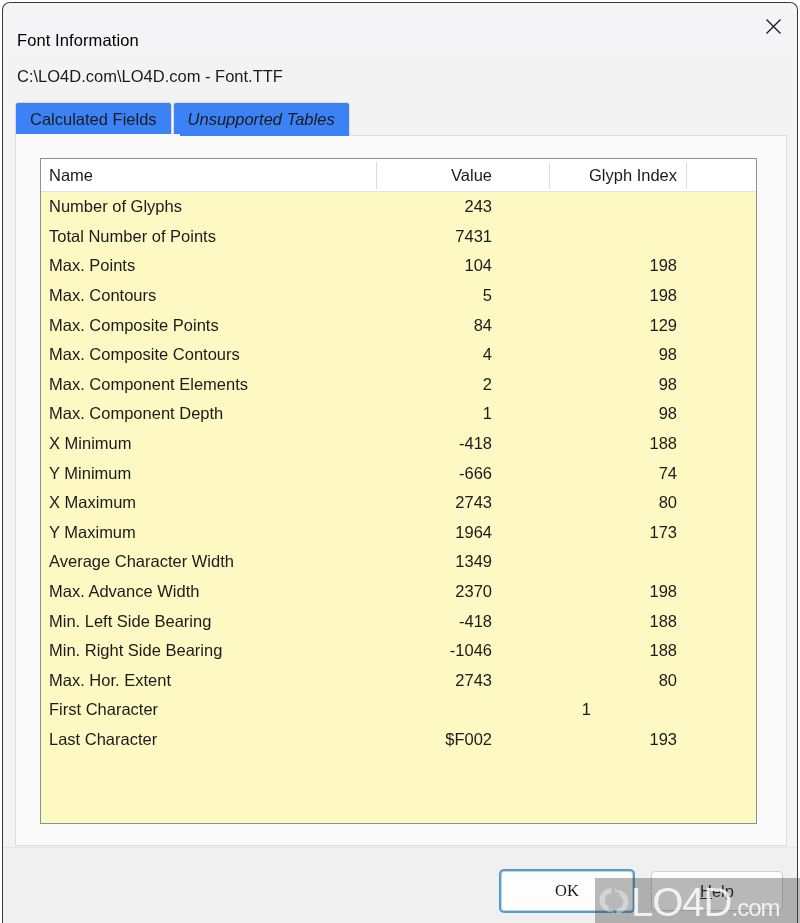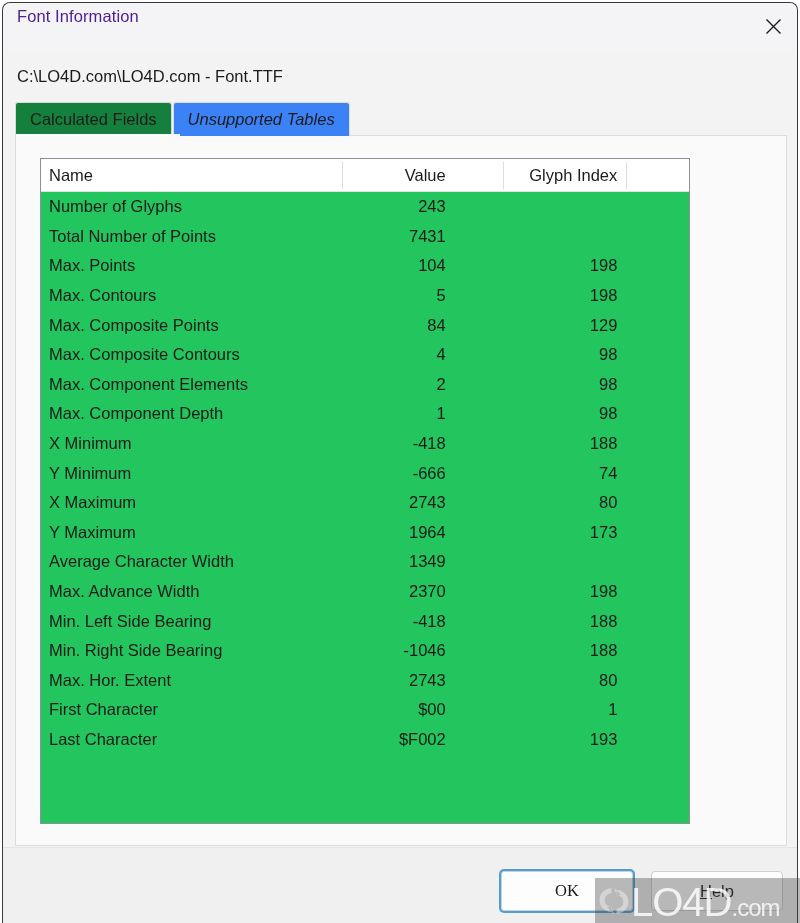--- a/index.html
+++ b/index.html
@@ -27,23 +27,23 @@
   .titlebar {
     position: absolute;
     left: 0; top: 0; right: 0;
     height: 48px;
     background: #f4f4f6;
     border-top-left-radius: 7px;
     border-top-right-radius: 7px;
   }
   .title-text {
     position: absolute;
-    left: 14px; top: 4px;
-    font-size: 16.5px;
-    color: #4c1d95;
+    left: 14px; top: 28px;
+    font-size: 16.5px;
+    color: #000000;
     letter-spacing: 0.1px;
     white-space: nowrap;
   }
   .close-button {
     position: absolute;
     right: 0px; top: 0px;
     width: 47px; height: 47px;
     display: flex; align-items: center; justify-content: center;
     border-top-right-radius: 7px;
     cursor: default;
@@ -75,21 +75,21 @@
     font-size: 16.5px;
     color: #1b1b1b;
     border: 1px solid #d7d7d7;
     border-bottom: none;
     border-top-left-radius: 3px;
     border-top-right-radius: 3px;
     white-space: nowrap;
     cursor: default;
   }
   .tab.active {
-    background: #15803d;
+    background: #3b82f6;
     border-color: #d9d9d9;
     position: relative;
     z-index: 4;
     align-items: center;
   }
   .tab.inactive {
     background: #3b82f6;
     border-color: #dcdcdc;
     margin-left: 1px;
     font-style: italic;
@@ -109,22 +109,22 @@
     left: 13px; top: 131px;
     width: 164px; height: 2px;
     background: #fdfdfd;
     z-index: 5;
   }
 
   
   .listview {
     position: absolute;
     left: 24px; top: 22px;
-    width: 650px; height: 666px;
-    background: #22c55e;
+    width: 717px; height: 666px;
+    background: #fef9c3;
     border: 1px solid #8a8f98;
   }
   .lv-header {
     position: relative;
     height: 33px;
     display: flex;
     align-items: center;
     background: #ffffff;
     border-bottom: 1px solid #e2e2e2;
   }
@@ -381,21 +381,20 @@
             <div class="cell col-spacer"></div>
           </div>
           <div class="lv-row">
             <div class="cell col-name">Max. Hor. Extent</div>
             <div class="cell col-value">2743</div>
             <div class="cell col-glyph">80</div>
             <div class="cell col-spacer"></div>
           </div>
           <div class="lv-row">
             <div class="cell col-name">First Character</div>
-            <div class="cell col-value">$00</div>
             <div class="cell col-glyph">1</div>
             <div class="cell col-spacer"></div>
           </div>
           <div class="lv-row">
             <div class="cell col-name">Last Character</div>
             <div class="cell col-value">$F002</div>
             <div class="cell col-glyph">193</div>
             <div class="cell col-spacer"></div>
           </div>
         </div>

